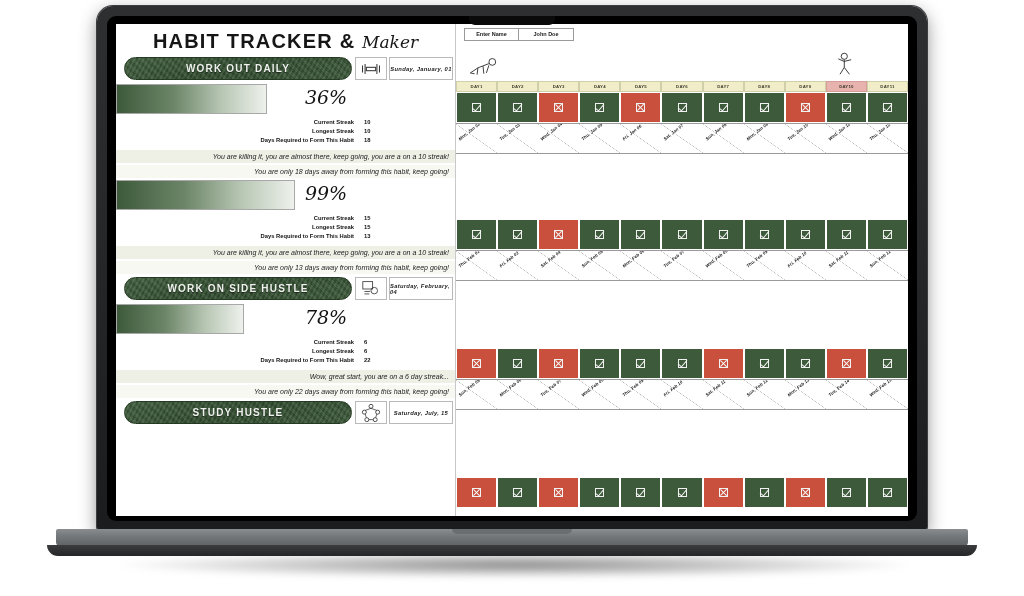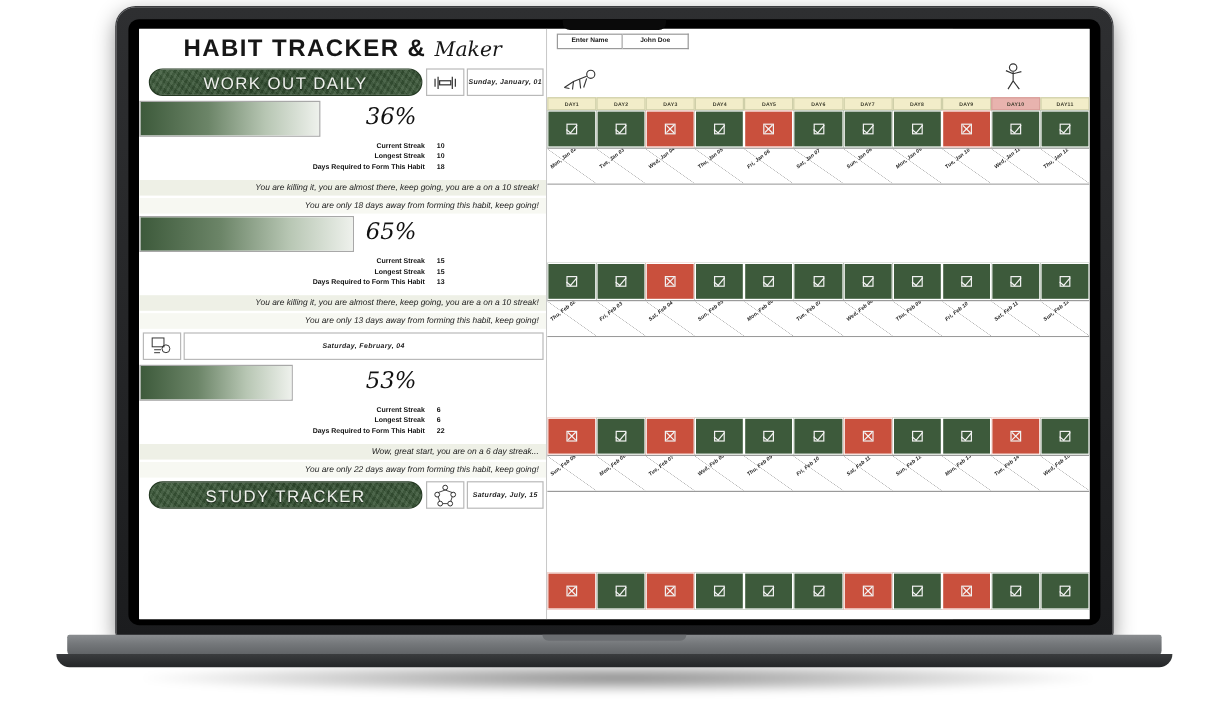--- a/index.html
+++ b/index.html
@@ -167,23 +167,23 @@
     flex: 0 0 228px;
     margin-left: 8px;
     border-radius: 12px;
     background:
       repeating-linear-gradient(118deg, rgba(255,255,255,.07) 0 2px, rgba(0,0,0,.05) 2px 4px),
       repeating-linear-gradient(42deg, rgba(255,255,255,.05) 0 3px, rgba(0,0,0,.06) 3px 6px),
       linear-gradient(160deg,#3e5c3c 0%, #2f4a2d 45%, #3a5738 100%);
     border: 1px solid #253a23;
     color: #eef1ec;
     display: flex; align-items: center; justify-content: center;
-    font-size: 14px;
+    font-size: 10px;
     letter-spacing: 1.2px;
-    font-weight: 400;
+    font-weight: 700;
     text-shadow: 0 1px 1px rgba(0,0,0,.5);
   }
   .habit-icon {
     flex: 0 0 32px;
     margin-left: 3px;
     border: 1px solid #b9b9b9;
     background: #fff;
     display: flex; align-items: center; justify-content: center;
   }
   .habit-date {
@@ -392,76 +392,77 @@
                 </div>
               </div>
               <div class="msg">You are killing it, you are almost there, keep going, you are a on a 10 streak!</div>
               <div class="msg alt">You are only  18 days away from forming this habit, keep going!</div>
             </div>
             <div class="habit-block">
               <div class="progress-row">
                 <div class="progress-bar-outer" style="width: 178.7px;">
                   <div class="progress-bar-fill"></div>
                 </div>
-                <div class="pct">65%</div>
+                <div class="pct">99%</div>
               </div>
               <div class="stats">
                 <div class="stat-line">
                   <div class="stat-label">Current Streak</div>
                   <div class="stat-value">15</div>
                 </div>
                 <div class="stat-line">
                   <div class="stat-label">Longest Streak</div>
                   <div class="stat-value">15</div>
                 </div>
                 <div class="stat-line">
                   <div class="stat-label">Days Required to Form This Habit</div>
                   <div class="stat-value">13</div>
                 </div>
               </div>
               <div class="msg">You are killing it, you are almost there, keep going, you are a on a 10 streak!</div>
               <div class="msg alt">You are only 13 days away from forming this habit, keep going!</div>
             </div>
             <div class="habit-block">
               <div class="habit-head">
+                <div class="habit-name">WORK ON SIDE HUSTLE</div>
                 <div class="habit-icon">
                   <svg viewBox="0 0 26 22" width="22" height="18">
                     <rect x="3" y="2" width="12" height="9" fill="none" stroke="#333" stroke-width="1"></rect>
                     <circle cx="17" cy="13" r="4" fill="none" stroke="#333" stroke-width="1"></circle>
                     <path d="M5 14 L12 14 M5 17 L11 17" stroke="#333" stroke-width="1"></path>
                   </svg>
                 </div>
                 <div class="habit-date">Saturday,  February,  04</div>
               </div>
               <div class="progress-row">
                 <div class="progress-bar-outer" style="width: 127.55px;">
                   <div class="progress-bar-fill"></div>
                 </div>
-                <div class="pct">53%</div>
+                <div class="pct">78%</div>
               </div>
               <div class="stats">
                 <div class="stat-line">
                   <div class="stat-label">Current Streak</div>
                   <div class="stat-value">6</div>
                 </div>
                 <div class="stat-line">
                   <div class="stat-label">Longest Streak</div>
                   <div class="stat-value">6</div>
                 </div>
                 <div class="stat-line">
                   <div class="stat-label">Days Required to Form This Habit</div>
                   <div class="stat-value">22</div>
                 </div>
               </div>
               <div class="msg">Wow, great start, you are on a 6 day streak...</div>
               <div class="msg alt">You are only 22 days away from forming this habit, keep going!</div>
             </div>
             <div class="habit-block">
               <div class="habit-head">
-                <div class="habit-name">STUDY TRACKER</div>
+                <div class="habit-name">STUDY HUSTLE</div>
                 <div class="habit-icon">
                   <svg viewBox="0 0 24 24" width="20" height="20">
                     <circle cx="12" cy="4" r="2.4" fill="none" stroke="#333" stroke-width="1"></circle>
                     <circle cx="4" cy="11" r="2.4" fill="none" stroke="#333" stroke-width="1"></circle>
                     <circle cx="20" cy="11" r="2.4" fill="none" stroke="#333" stroke-width="1"></circle>
                     <circle cx="7" cy="20" r="2.4" fill="none" stroke="#333" stroke-width="1"></circle>
                     <circle cx="17" cy="20" r="2.4" fill="none" stroke="#333" stroke-width="1"></circle>
                     <path d="M12 6.4 L4.8 9 M12 6.4 L19.2 9 M5 13.2 L6.4 17.6 M19 13.2 L17.6 17.6 M9.4 20 L14.6 20" stroke="#333" stroke-width="0.9" fill="none"></path>
                   </svg>
                 </div>

